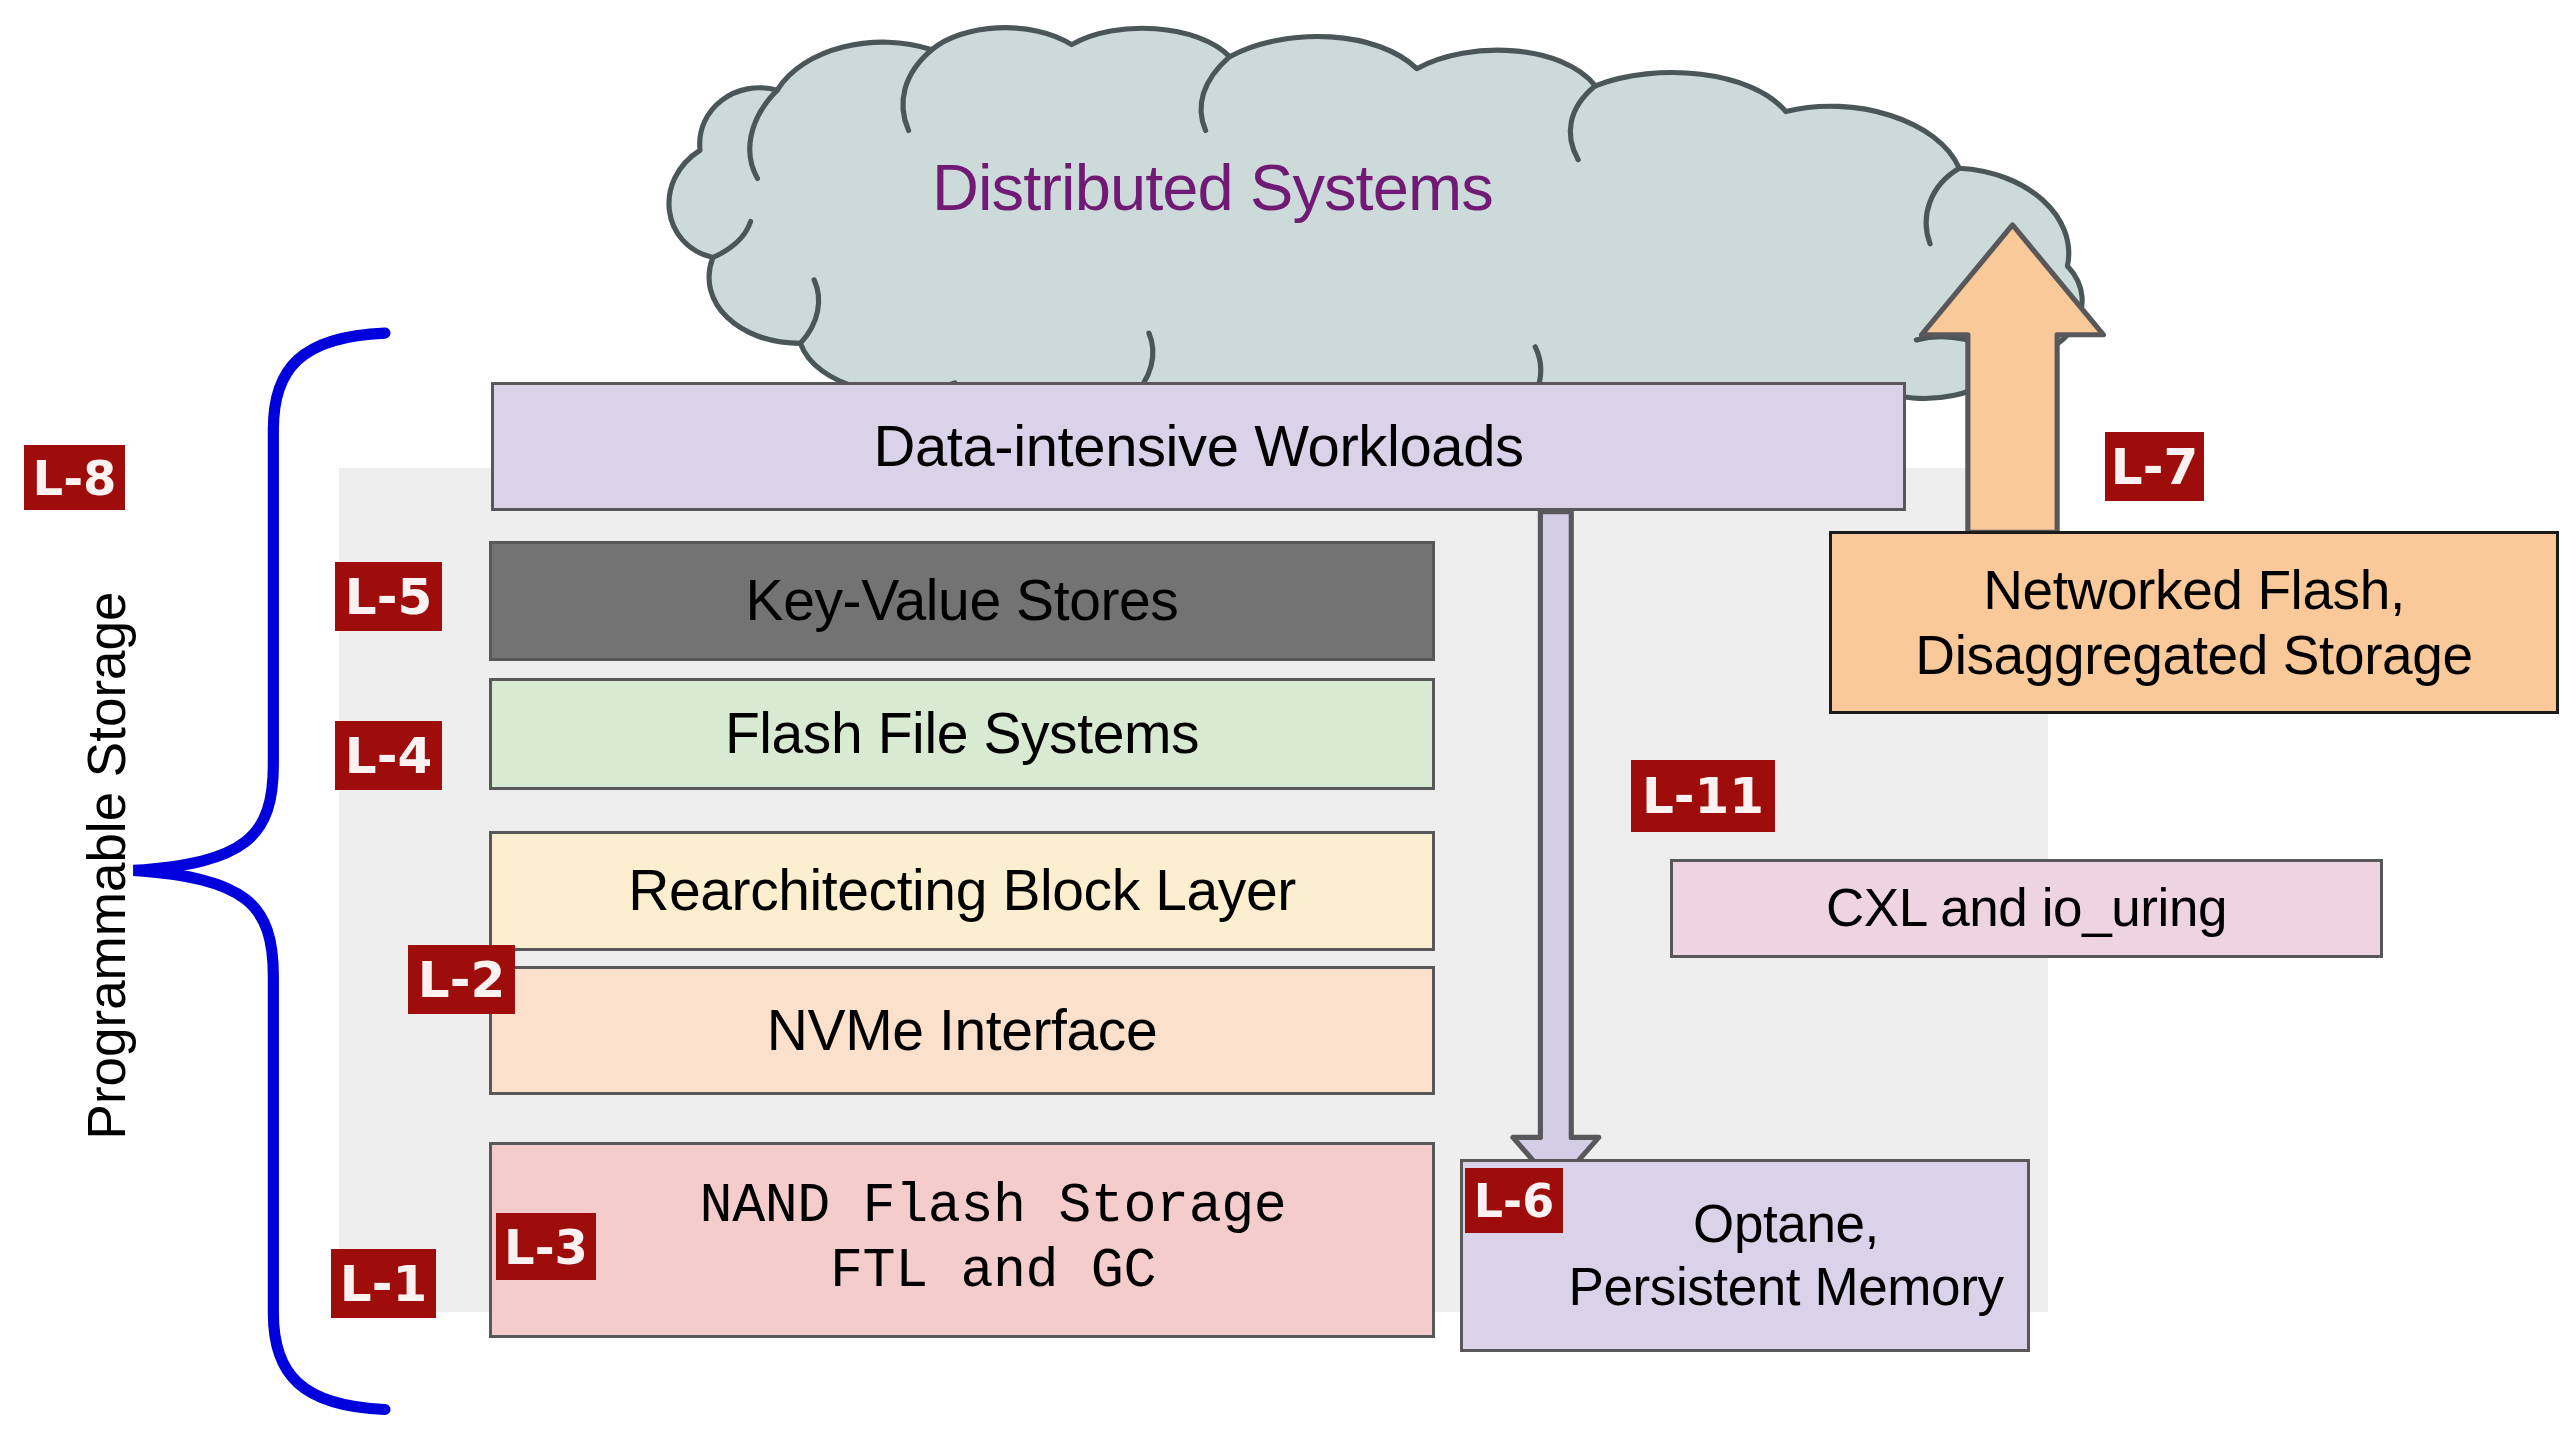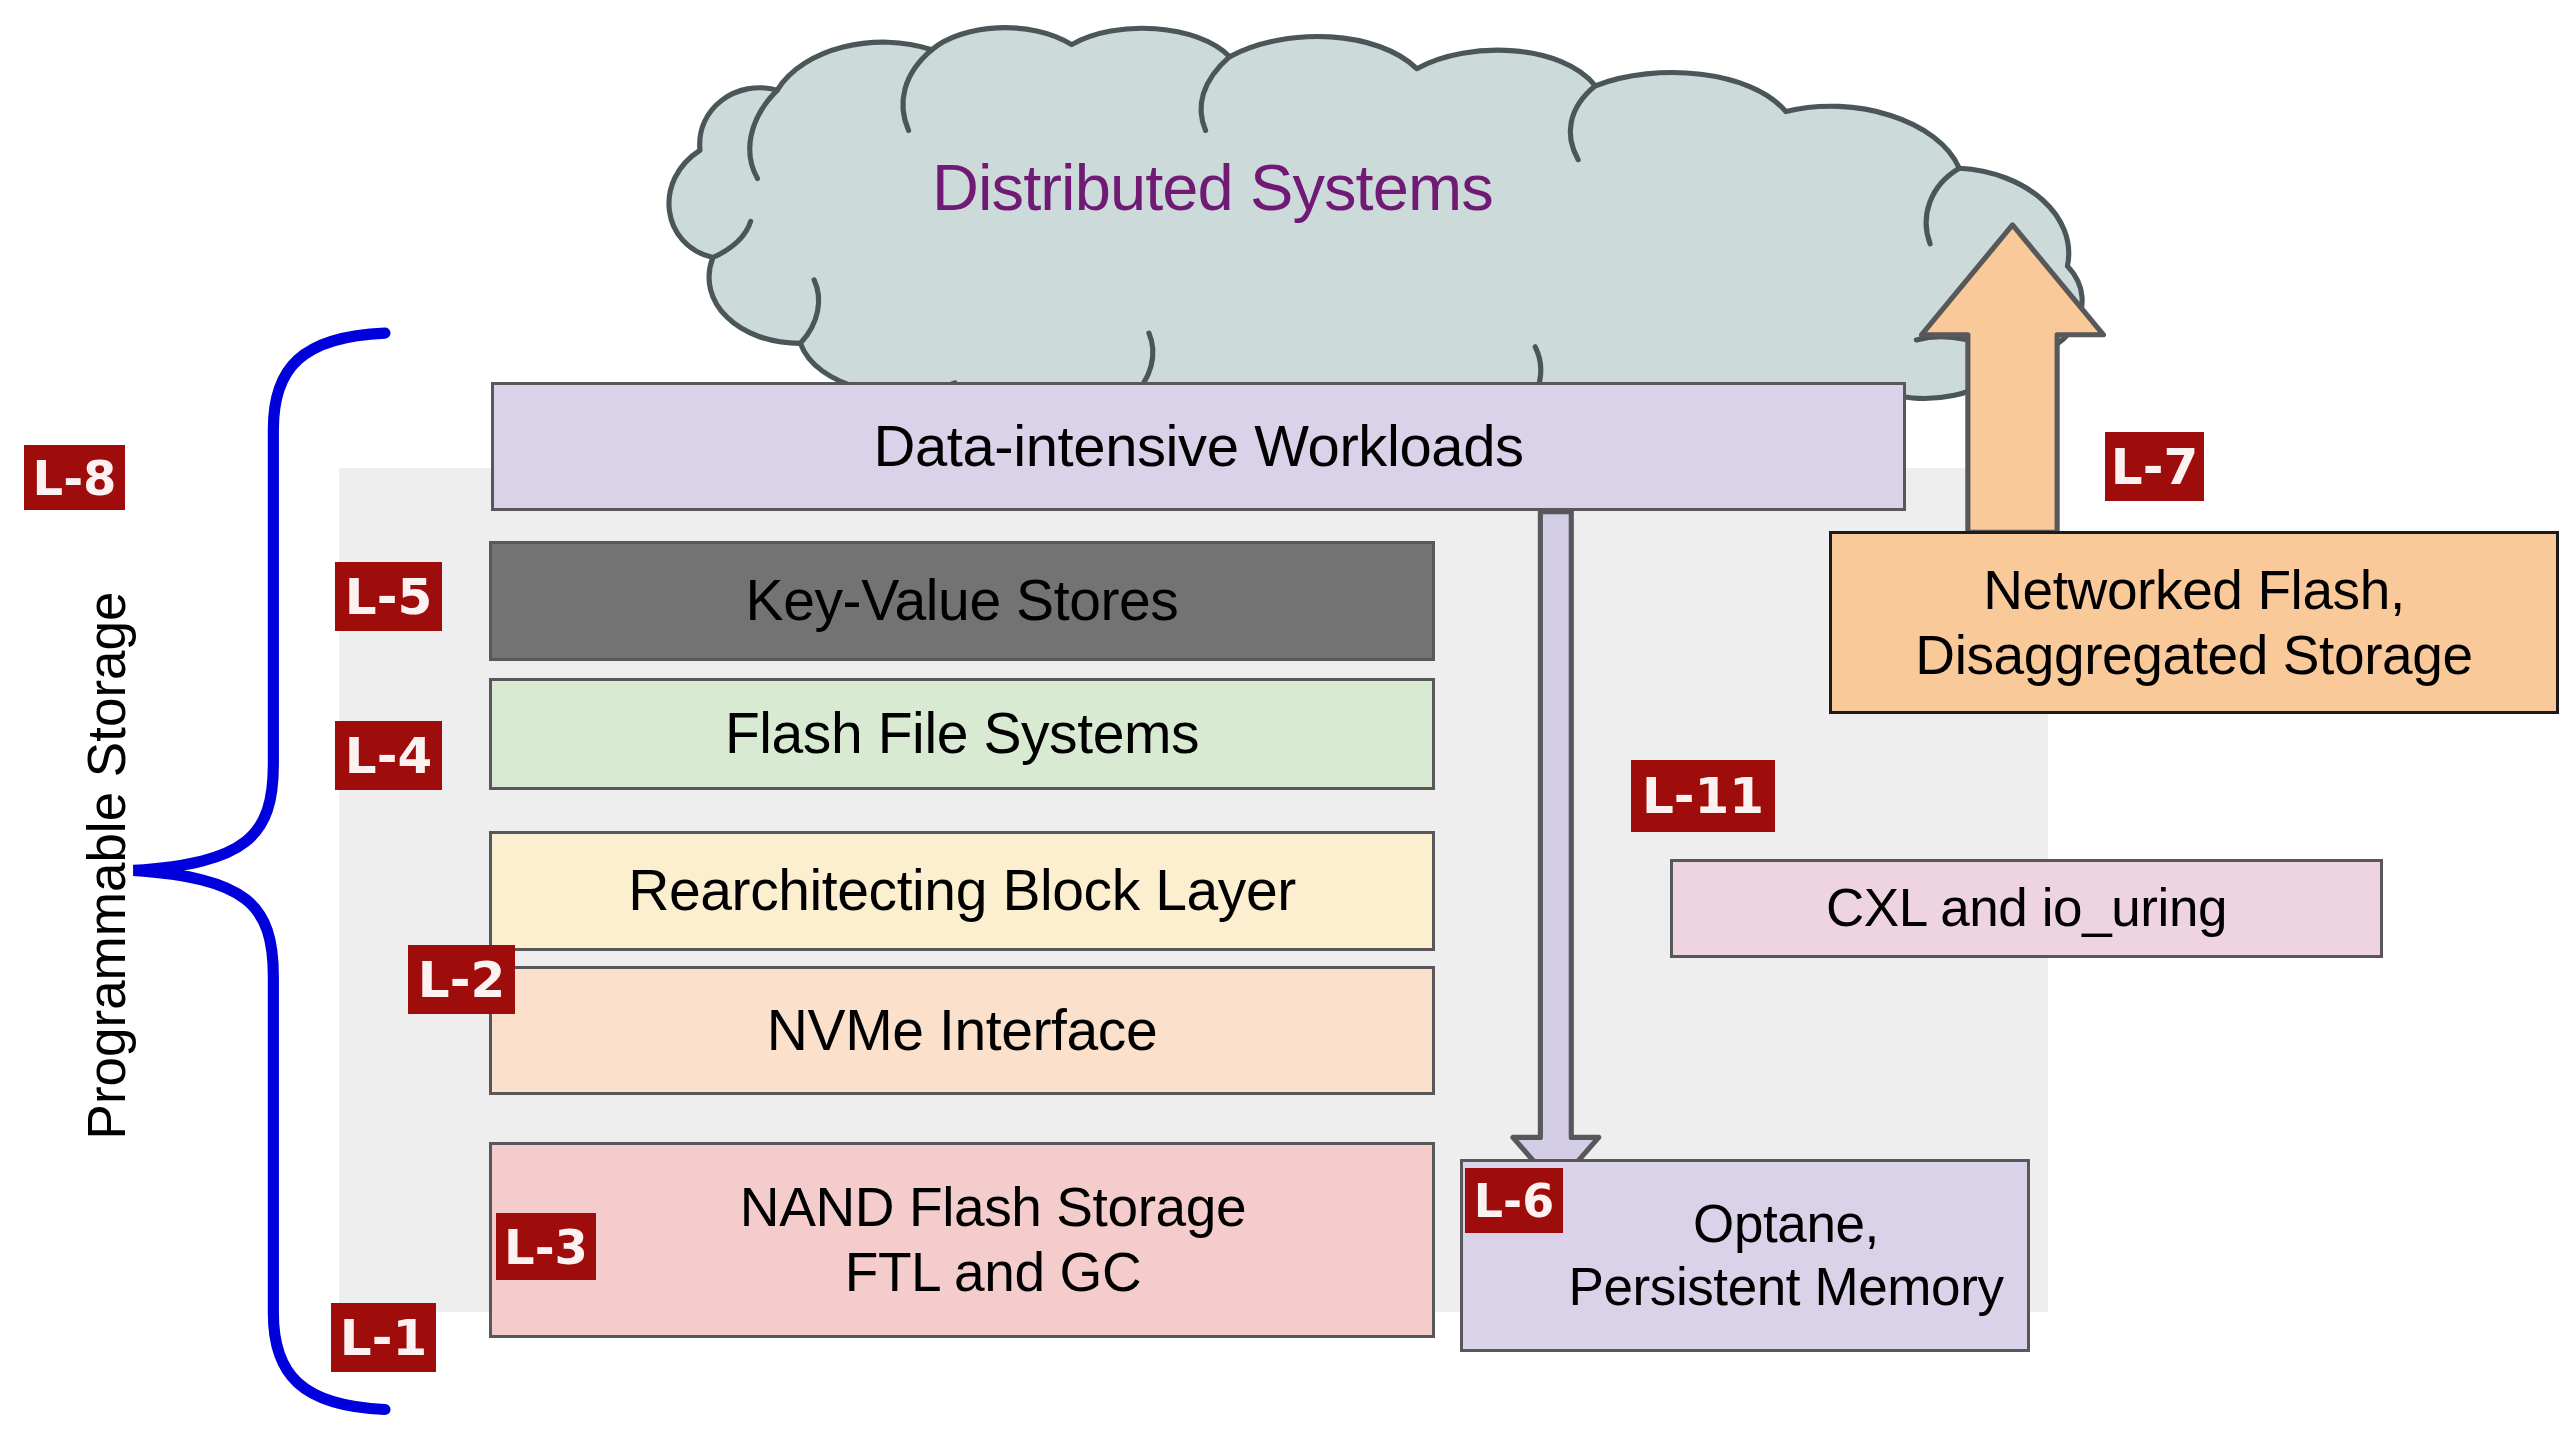--- a/index.html
+++ b/index.html
@@ -154,41 +154,41 @@
   <div class="abs box" style="left:491px;top:382px;width:1415px;height:129px;background:#d9d2e9;font-size:58px;">Data-intensive Workloads</div>
 
   <div class="abs box" style="left:489px;top:541px;width:946px;height:120px;background:#737373;font-size:57px;">Key-Value Stores</div>
 
   <div class="abs box" style="left:489px;top:678px;width:946px;height:112px;background:#d9ead3;font-size:57px;">Flash File Systems</div>
 
   <div class="abs box" style="left:489px;top:831px;width:946px;height:120px;background:#fcefcf;font-size:57px;">Rearchitecting Block Layer</div>
 
   <div class="abs box" style="left:489px;top:966px;width:946px;height:129px;background:#fbe0cc;font-size:57px;">NVMe Interface</div>
 
-  <div class="abs box" style="left:489px;top:1142px;width:946px;height:196px;background:#f4cccc;font-size:55px;padding-left:62px;box-sizing:border-box;">NAND Flash Storage
+  <div class="abs box" style="left:489px;top:1142px;width:946px;height:196px;background:#f4cccc;font-size:55px;padding-left:62px;box-sizing:border-box;font-family:Liberation Mono, monospace;">NAND Flash Storage
 FTL and GC</div>
 
   <div class="abs box dark-border" style="left:1829px;top:531px;width:730px;height:183px;background:#f9c99a;font-size:55px;">Networked Flash,
 Disaggregated Storage</div>
 
   <div class="abs box" style="left:1670px;top:859px;width:713px;height:99px;background:#eed4e0;font-size:53px;">CXL and io_uring</div>
 
   <div class="abs box" style="left:1460px;top:1159px;width:570px;height:193px;background:#d9d2e9;font-size:53px;padding-left:82px;box-sizing:border-box;">Optane,
 Persistent Memory</div>
 
 
   <div class="abs badge" style="left:24px;top:445px;width:101px;height:65px;font-size:48px;">L-8</div>
 
   <div class="abs badge" style="left:335px;top:562px;width:107px;height:69px;font-size:50px;">L-5</div>
 
   <div class="abs badge" style="left:335px;top:721px;width:107px;height:69px;font-size:50px;">L-4</div>
 
   <div class="abs badge" style="left:376px;top:945px;width:107px;height:69px;font-size:50px;margin-left:32px;">L-2</div>
 
-  <div class="abs badge" style="left:331px;top:1303px;width:105px;height:69px;font-size:50px;">L-1</div>
+  <div class="abs badge" style="left:331px;top:1249px;width:105px;height:69px;font-size:50px;">L-1</div>
 
   <div class="abs badge" style="left:496px;top:1181px;width:100px;height:67px;font-size:48px;margin-top:32px;">L-3</div>
 
   <div class="abs badge" style="left:1465px;top:1168px;width:98px;height:65px;font-size:46px;">L-6</div>
 
   <div class="abs badge" style="left:2105px;top:432px;width:99px;height:69px;font-size:50px;">L-7</div>
 
   <div class="abs badge" style="left:1631px;top:760px;width:144px;height:72px;font-size:50px;">L-11</div>
 
 </div>

